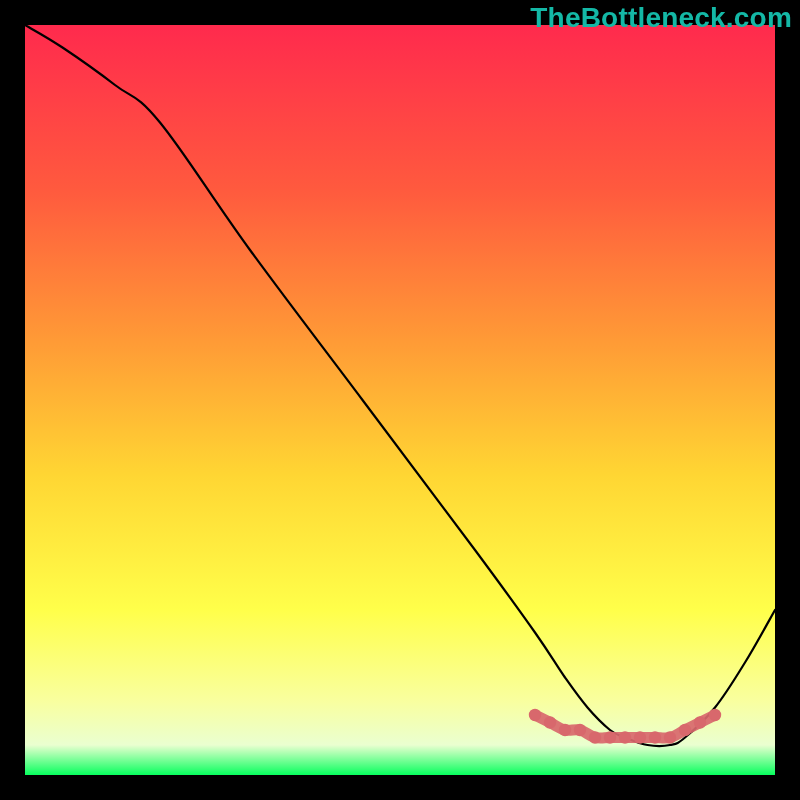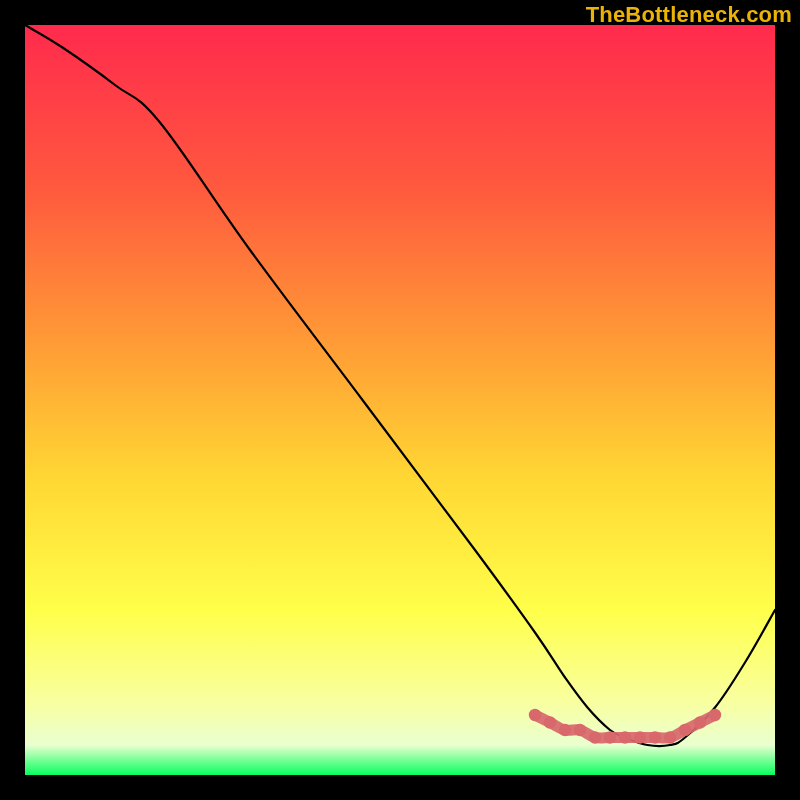--- a/index.html
+++ b/index.html
@@ -14,22 +14,22 @@
   .frame {
     position: relative;
     width: 800px;
     height: 800px;
     background: #000;
   }
   .watermark {
     position: absolute;
     top: 2px;
     right: 8px;
-    color: #eab308;
-    font-size: 22px;
+    color: #14b8a6;
+    font-size: 28px;
     font-weight: 600;
     letter-spacing: 0.2px;
     z-index: 5;
     user-select: none;
   }
   .plot-wrap {
     position: absolute;
     left: 25px;
     top: 25px;
     width: 750px;

